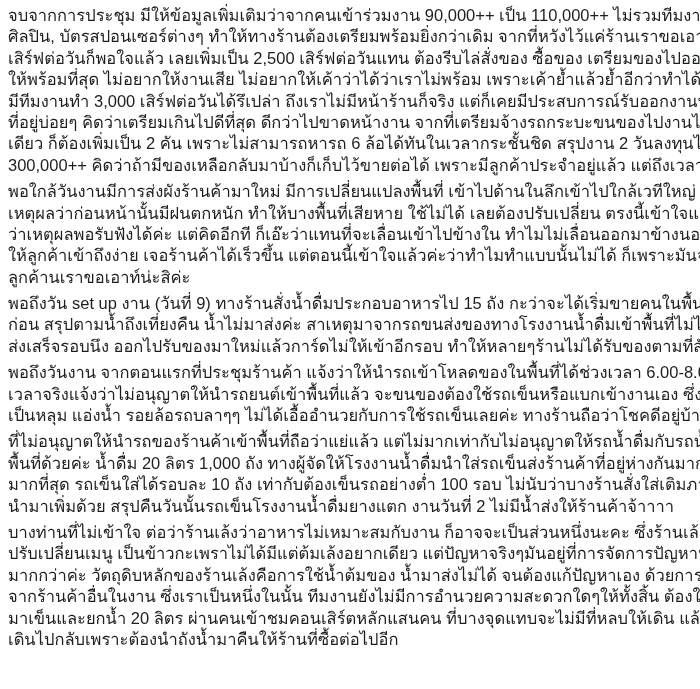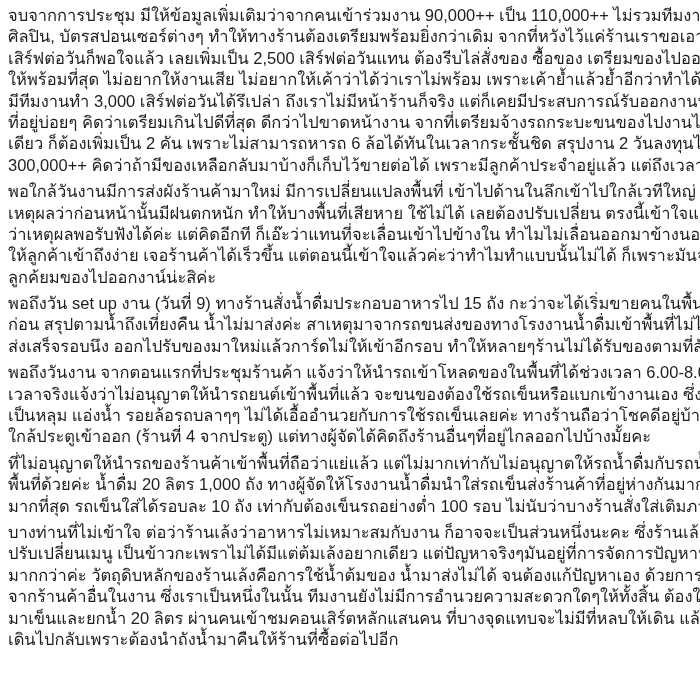--- a/index.html
+++ b/index.html
@@ -45,37 +45,37 @@
         <span class="line">มีทีมงานทำ 3,000 เสิร์ฟต่อวันได้รึเปล่า ถึงเราไม่มีหน้าร้านก็จริง แต่ก็เคยมีประสบการณ์รับออกงานนอกสถาน</span>
         <span class="line">ที่อยู่บ่อยๆ คิดว่าเตรียมเกินไปดีที่สุด ดีกว่าไปขาดหน้างาน จากที่เตรียมจ้างรถกระบะขนของไปงานไว้คัน</span>
         <span class="line">เดียว ก็ต้องเพิ่มเป็น 2 คัน เพราะไม่สามารถหารถ 6 ล้อได้ทันในเวลากระชั้นชิด สรุปงาน 2 วันลงทุนไป</span>
         <span class="line">300,000++ คิดว่าถ้ามีของเหลือกลับมาบ้างก็เก็บไว้ขายต่อได้ เพราะมีลูกค้าประจำอยู่แล้ว แต่ถึงเวลาขนของ</span>
       </p>
       <p class="para">
         <span class="line">พอใกล้วันงานมีการส่งผังร้านค้ามาใหม่ มีการเปลี่ยนแปลงพื้นที่ เข้าไปด้านในลึกเข้าไปใกล้เวทีใหญ่ ให้</span>
         <span class="line">เหตุผลว่าก่อนหน้านั้นมีฝนตกหนัก ทำให้บางพื้นที่เสียหาย ใช้ไม่ได้ เลยต้องปรับเปลี่ยน ตรงนี้เข้าใจและมอง</span>
         <span class="line">ว่าเหตุผลพอรับฟังได้ค่ะ แต่คิดอีกที ก็เอ๊ะว่าแทนที่จะเลื่อนเข้าไปข้างใน ทำไมไม่เลื่อนออกมาข้างนอก เพื่อ</span>
         <span class="line">ให้ลูกค้าเข้าถึงง่าย เจอร้านค้าได้เร็วขึ้น แต่ตอนนี้เข้าใจแล้วค่ะว่าทำไมทำแบบนั้นไม่ได้ ก็เพราะมันจะไปแย่ง</span>
-        <span class="line">ลูกค้ยมของไปออกงาน์น่ะสิค่ะ</span>
+        <span class="line">ลูกค้านเราขอเอาท์น่ะสิค่ะ</span>
       </p>
       <p class="para">
         <span class="line">พอถึงวัน set up งาน (วันที่ 9) ทางร้านสั่งน้ำดื่มประกอบอาหารไป 15 ถัง กะว่าจะได้เริ่มขายคนในพื้นที่งาน</span>
         <span class="line">ก่อน สรุปตามน้ำถึงเที่ยงคืน น้ำไม่มาส่งค่ะ สาเหตุมาจากรถขนส่งของทางโรงงานน้ำดื่มเข้าพื้นที่ไม่ได้ เพราะ</span>
         <span class="line">ส่งเสร็จรอบนึง ออกไปรับของมาใหม่แล้วการ์ดไม่ให้เข้าอีกรอบ ทำให้หลายๆร้านไม่ได้รับของตามที่สั่งไว้</span>
       </p>
       <p class="para">
         <span class="line">พอถึงวันงาน จากตอนแรกที่ประชุมร้านค้า แจ้งว่าให้นำรถเข้าโหลดของในพื้นที่ได้ช่วงเวลา 6.00-8.00 พอถึง</span>
         <span class="line">เวลาจริงแจ้งว่าไม่อนุญาตให้นำรถยนต์เข้าพื้นที่แล้ว จะขนของต้องใช้รถเข็นหรือแบกเข้างานเอง ซึ่งพื้นที่งาน</span>
         <span class="line">เป็นหลุม แอ่งน้ำ รอยล้อรถบลาๆๆ ไม่ได้เอื้ออำนวยกับการใช้รถเข็นเลยค่ะ ทางร้านถือว่าโชคดีอยู่บ้างที่อยู่</span>
-        <span class="line">ใกล้ประตูเข้าออก (ร้านที่ 4 จากประตู) แต่ทางผู้จัดได้คิดถึงร้านอื่นๆที่อยู่ไกลออกไปบ้างมั้ยคะ</span>
       </p>
       <p class="para">
         <span class="line">ที่ไม่อนุญาตให้นำรถของร้านค้าเข้าพื้นที่ถือว่าแย่แล้ว แต่ไม่มากเท่ากับไม่อนุญาตให้รถน้ำดื่มกับรถน้ำแข็งเข้า</span>
         <span class="line">พื้นที่ด้วยค่ะ น้ำดื่ม 20 ลิตร 1,000 ถัง ทางผู้จัดให้โรงงานน้ำดื่มนำใส่รถเข็นส่งร้านค้าที่อยู่ห่างกันมากกก ถึง</span>
         <span class="line">มากที่สุด รถเข็นใส่ได้รอบละ 10 ถัง เท่ากับต้องเข็นรถอย่างต่ำ 100 รอบ ไม่นับว่าบางร้านสั่งใส่เติมภาชนะที่</span>
+        <span class="line">นำมาเพิ่มด้วย สรุปคืนวันนั้นรถเข็นโรงงานน้ำดื่มยางแตก งานวันที่ 2 ไม่มีน้ำส่งให้ร้านค้าจ้าาาา</span>
       </p>
       <p class="para">
         <span class="line">บางท่านที่ไม่เข้าใจ ต่อว่าร้านเล้งว่าอาหารไม่เหมาะสมกับงาน ก็อาจจะเป็นส่วนหนึ่งนะคะ ซึ่งร้านเล้งก็มีการ</span>
         <span class="line">ปรับเปลี่ยนเมนู เป็นข้าวกะเพราไม่ได้มีแต่ต้มเล้งอยากเดียว แต่ปัญหาจริงๆมันอยู่ที่การจัดการปัญหาหลังบ้าน</span>
         <span class="line">มากกว่าค่ะ วัตถุดิบหลักของร้านเล้งคือการใช้น้ำต้มของ น้ำมาส่งไม่ได้ จนต้องแก้ปัญหาเอง ด้วยการขอซื้อน้ำ</span>
         <span class="line">จากร้านค้าอื่นในงาน ซึ่งเราเป็นหนึ่งในนั้น ทีมงานยังไม่มีการอำนวยความสะดวกใดๆให้ทั้งสิ้น ต้องให้ร้านค้า</span>
         <span class="line">มาเข็นและยกน้ำ 20 ลิตร ผ่านคนเข้าชมคอนเสิร์ตหลักแสนคน ที่บางจุดแทบจะไม่มีที่หลบให้เดิน แล้วต้อง</span>
         <span class="line">เดินไปกลับเพราะต้องนำถังน้ำมาคืนให้ร้านที่ซื้อต่อไปอีก</span>
       </p>
     </div>

